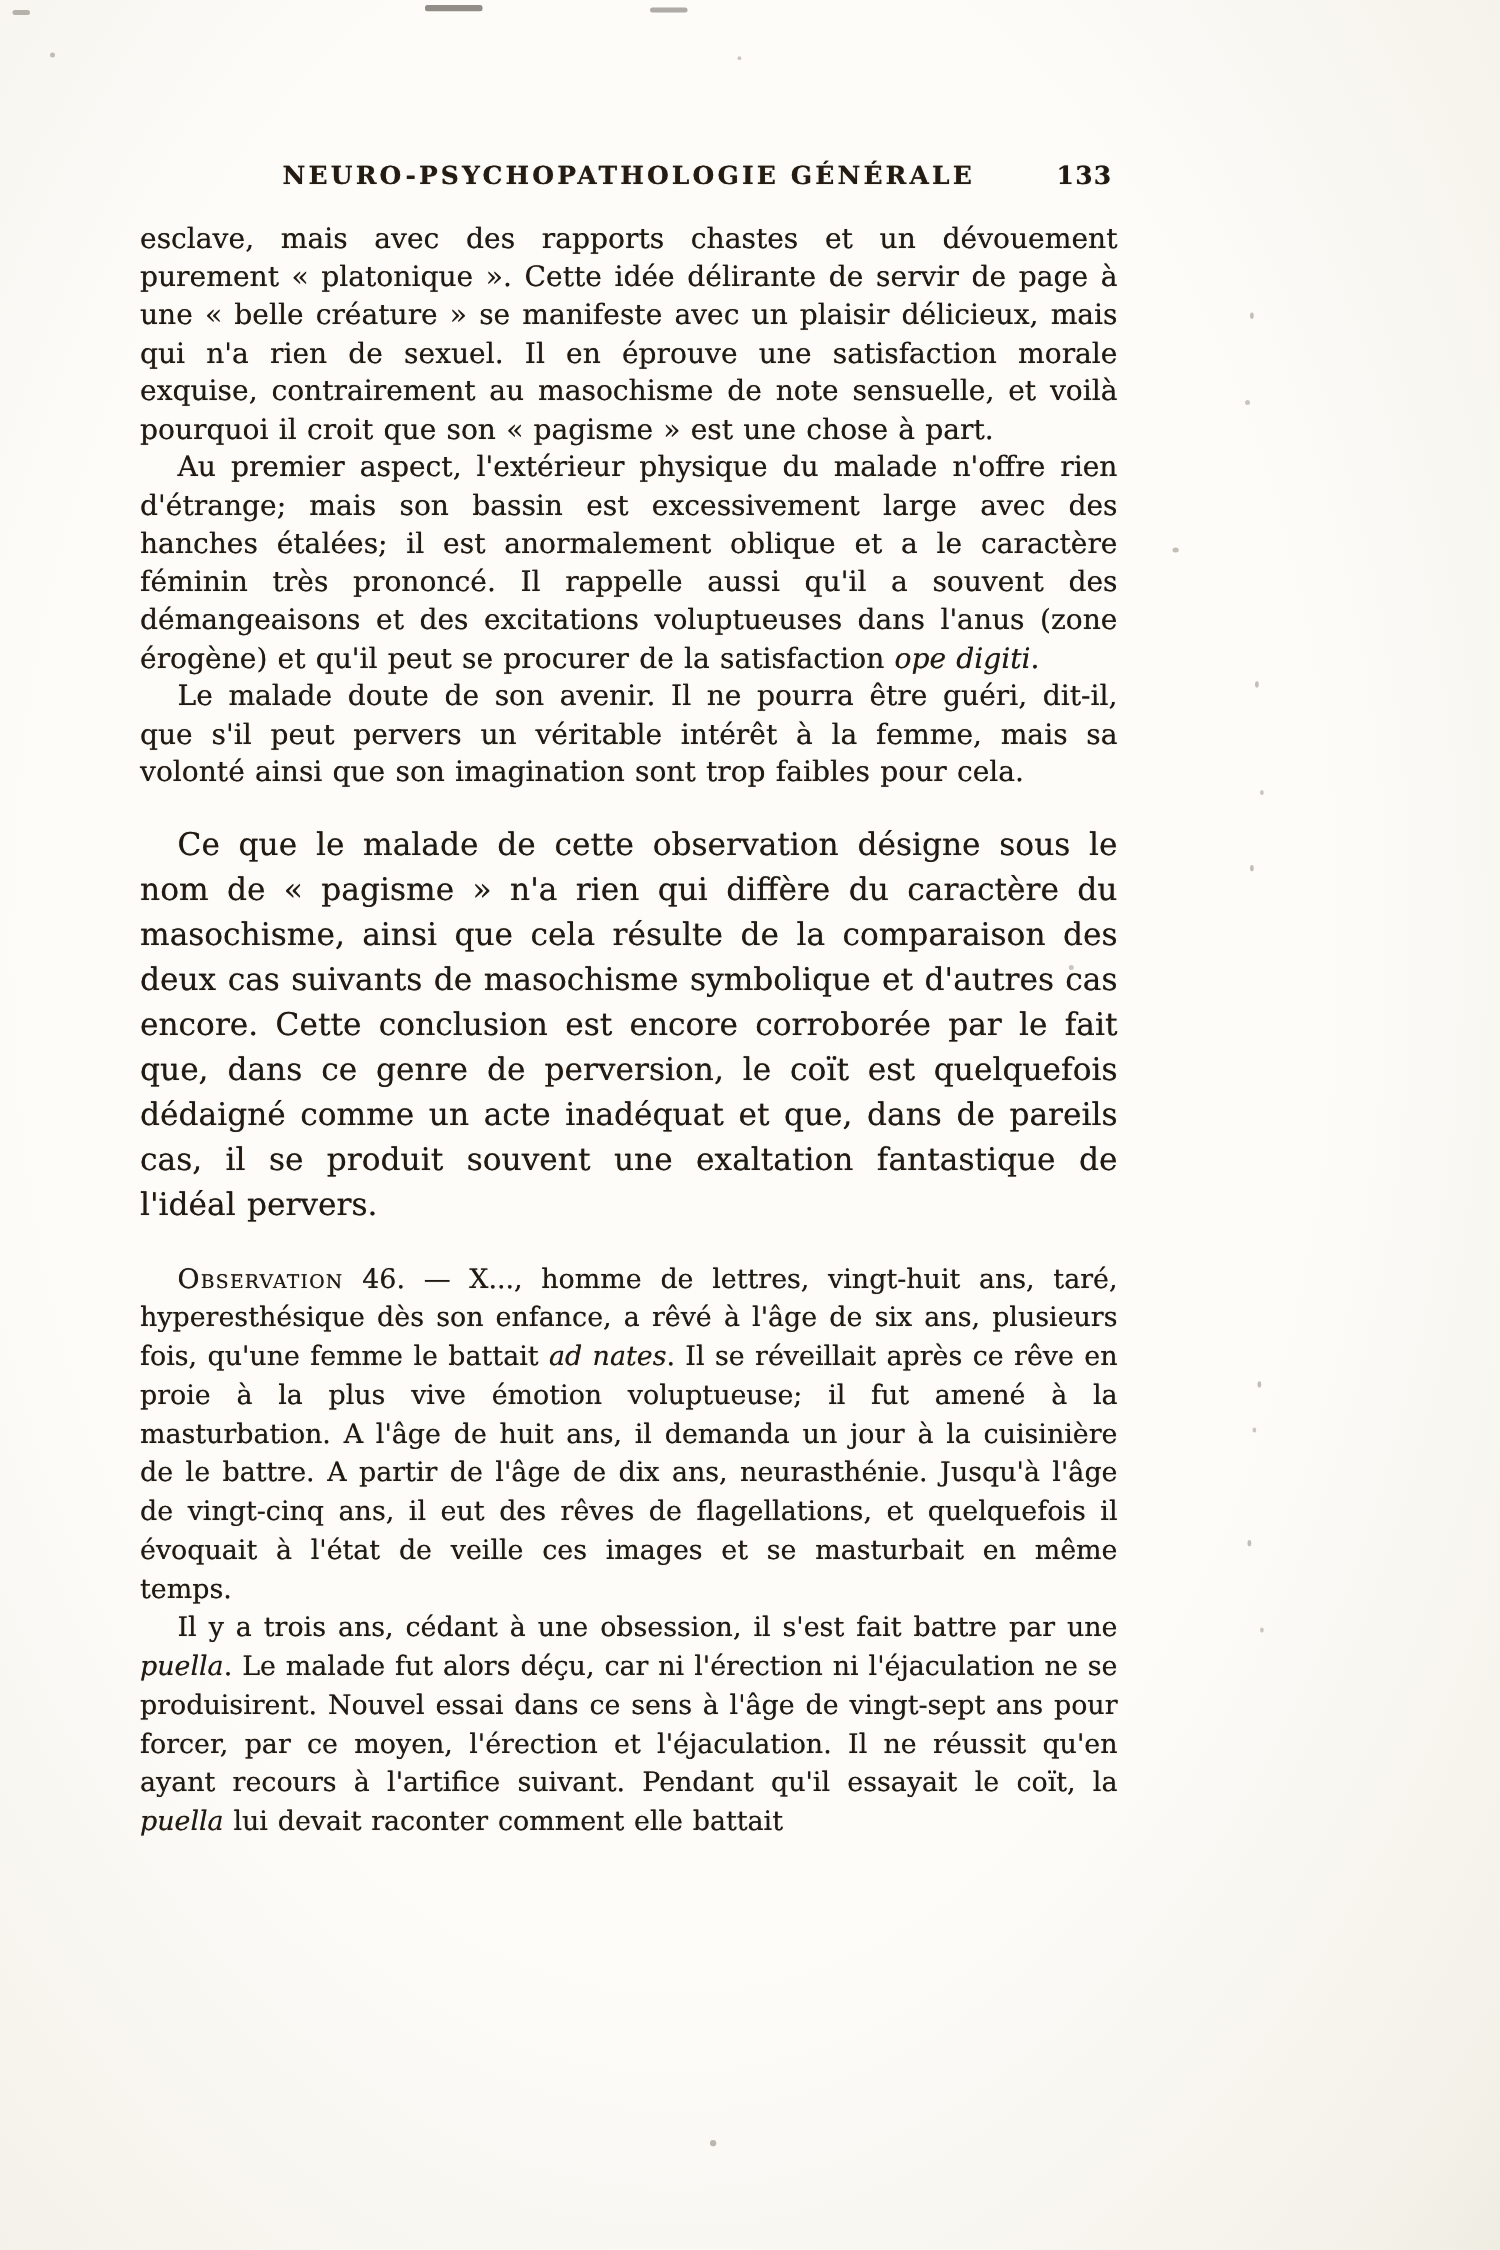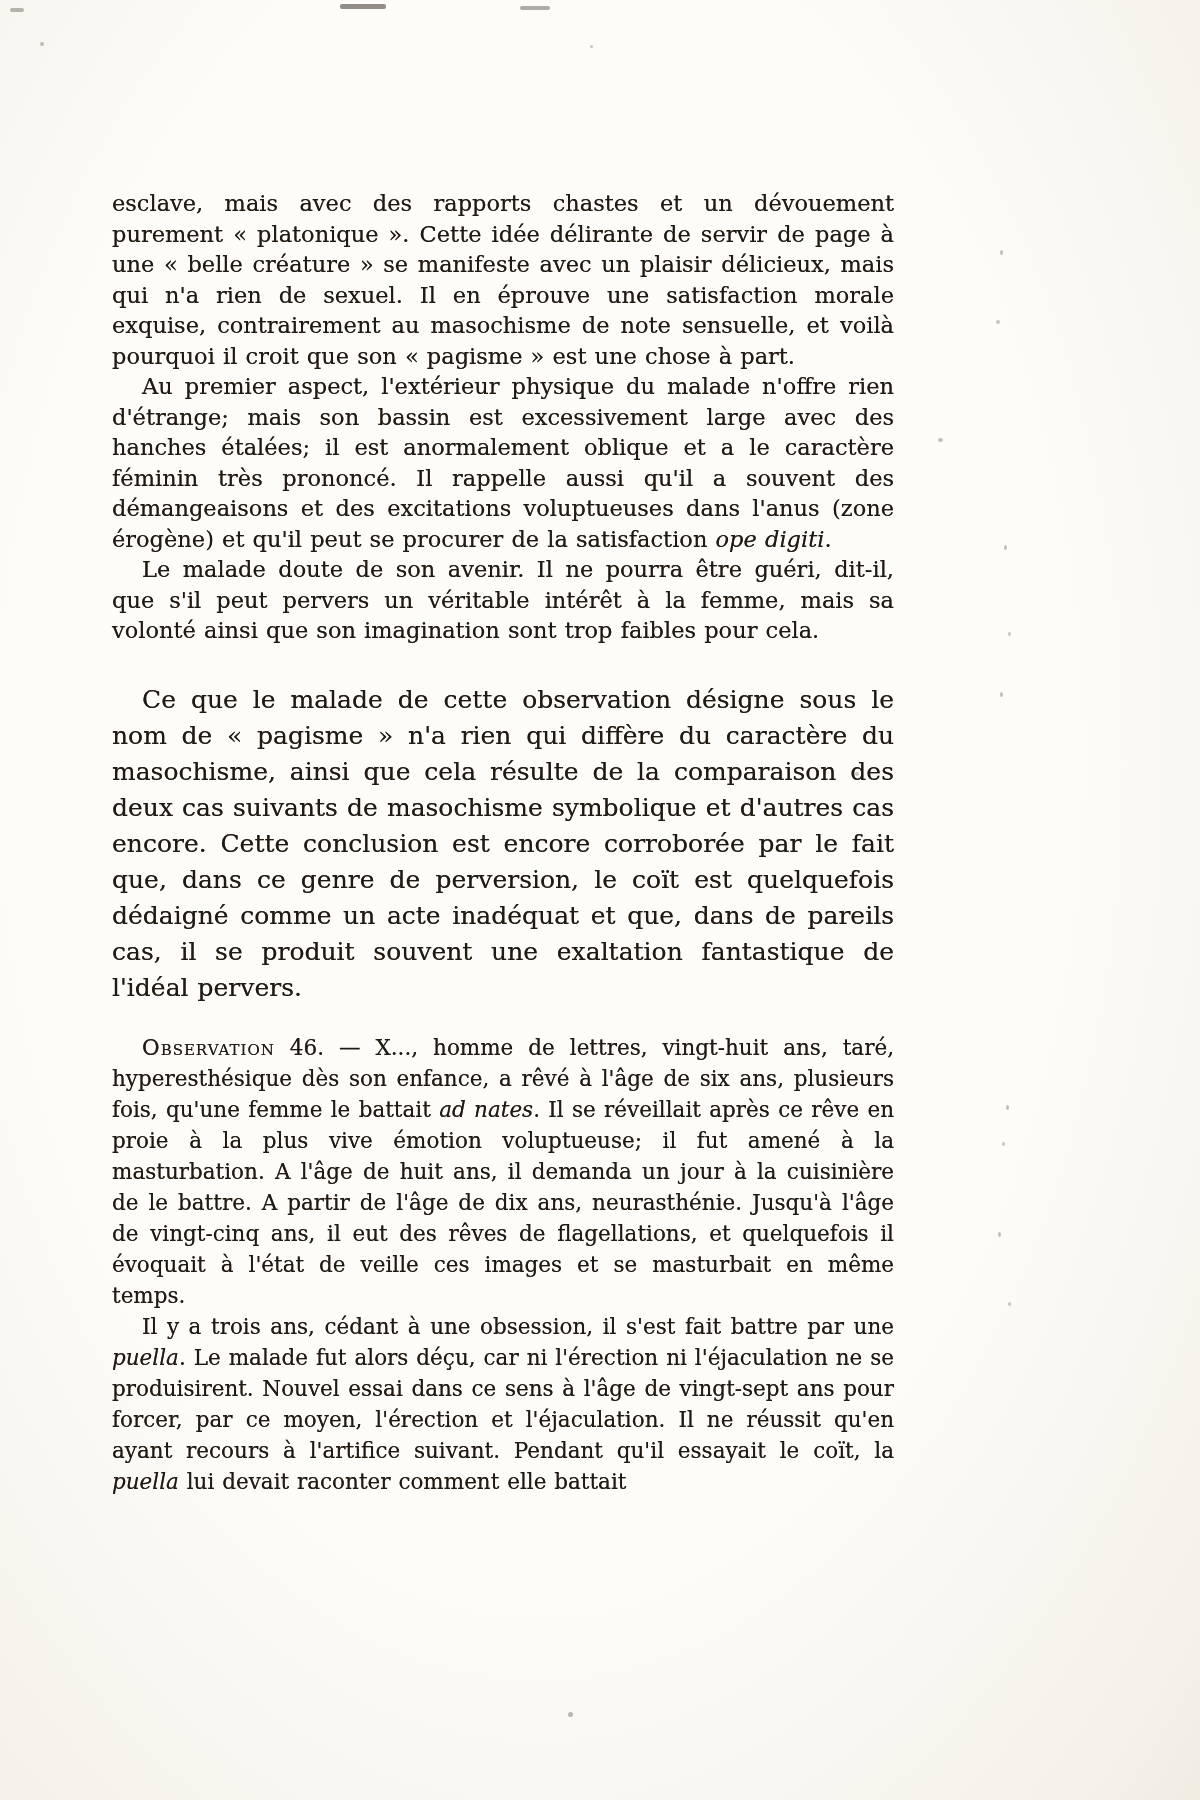--- a/index.html
+++ b/index.html
@@ -39,34 +39,34 @@
     right: 4px;
     top: 0;
     font-size: 20px;
     font-weight: bold;
     letter-spacing: 1px;
     text-shadow: 0 0 0.6px rgba(30,20,8,0.65);
   }
   .text-block {
     position: absolute;
     left: 112px;
-    top: 188px;
+    top: 176px;
     width: 782px;
     text-align: justify;
   }
   .para {
     margin: 0;
     text-shadow: 0 0 0.55px rgba(28,17,6,0.7);
     word-spacing: 1px;
   }
   .p-body  { font-size: 22.5px; line-height: 30.5px; }
   .p-lead  { font-size: 25px;   line-height: 36px;   }
   .p-small { font-size: 21.5px; line-height: 31px;   }
   .indent  { text-indent: 30px; }
-  .gap-large { margin-top: 36px; }
+  .gap-large { margin-top: 24px; }
   .gap-med   { margin-top: 26px; }
   .smallcaps {
     font-variant: small-caps;
     letter-spacing: 1px;
   }
   .para em { }
   .speck {
     position: absolute;
     border-radius: 50%;
     background: #7d7567;
@@ -75,20 +75,24 @@
     position: absolute;
     background: #3a332a;
     border-radius: 2px;
   }
 </style>
 </head>
 <body>
 
 <div class="scan-page">
 
+  <div class="page-header">
+    <span class="running-title">NEURO-PSYCHOPATHOLOGIE GÉNÉRALE</span>
+    <span class="page-number">133</span>
+  </div>
 
   <div class="text-block">
       <p class="para p-body"><span>esclave, mais avec des rapports chastes et un dévouement purement « platonique ». Cette idée délirante de servir de page à une « belle créature » se manifeste avec un plaisir délicieux, mais qui n'a rien de sexuel. Il en éprouve une satisfaction morale exquise, contrairement au masochisme de note sensuelle, et voilà pourquoi il croit que son « pagisme » est une chose à part.</span></p>
       <p class="para p-body indent"><span>Au premier aspect, l'extérieur physique du malade n'offre rien d'étrange; mais son bassin est excessivement large avec des hanches étalées; il est anormalement oblique et a le caractère féminin très prononcé. Il rappelle aussi qu'il a souvent des démangeaisons et des excitations voluptueuses dans l'anus (zone érogène) et qu'il peut se procurer de la satisfaction </span><em>ope digiti</em><span>.</span></p>
       <p class="para p-body indent"><span>Le malade doute de son avenir. Il ne pourra être guéri, dit-il, que s'il peut pervers un véritable intérêt à la femme, mais sa volonté ainsi que son imagination sont trop faibles pour cela.</span></p>
       <p class="para p-lead indent gap-large"><span>Ce que le malade de cette observation désigne sous le nom de « pagisme » n'a rien qui diffère du caractère du masochisme, ainsi que cela résulte de la comparaison des deux cas suivants de masochisme symbolique et d'autres cas encore. Cette conclusion est encore corroborée par le fait que, dans ce genre de perversion, le coït est quelquefois dédaigné comme un acte inadéquat et que, dans de pareils cas, il se produit souvent une exaltation fantastique de l'idéal pervers.</span></p>
       <p class="para p-small indent gap-med"><span class="smallcaps">Observation</span><span> 46. — X..., homme de lettres, vingt-huit ans, taré, hyperesthésique dès son enfance, a rêvé à l'âge de six ans, plusieurs fois, qu'une femme le battait </span><em>ad nates</em><span>. Il se réveillait après ce rêve en proie à la plus vive émotion voluptueuse; il fut amené à la masturbation. A l'âge de huit ans, il demanda un jour à la cuisinière de le battre. A partir de l'âge de dix ans, neurasthénie. Jusqu'à l'âge de vingt-cinq ans, il eut des rêves de flagellations, et quelquefois il évoquait à l'état de veille ces images et se masturbait en même temps.</span></p>
       <p class="para p-small indent"><span>Il y a trois ans, cédant à une obsession, il s'est fait battre par une </span><em>puella</em><span>. Le malade fut alors déçu, car ni l'érection ni l'éjaculation ne se produisirent. Nouvel essai dans ce sens à l'âge de vingt-sept ans pour forcer, par ce moyen, l'érection et l'éjaculation. Il ne réussit qu'en ayant recours à l'artifice suivant. Pendant qu'il essayait le coït, la </span><em>puella</em><span> lui devait raconter comment elle battait</span></p>
     </div>
 

